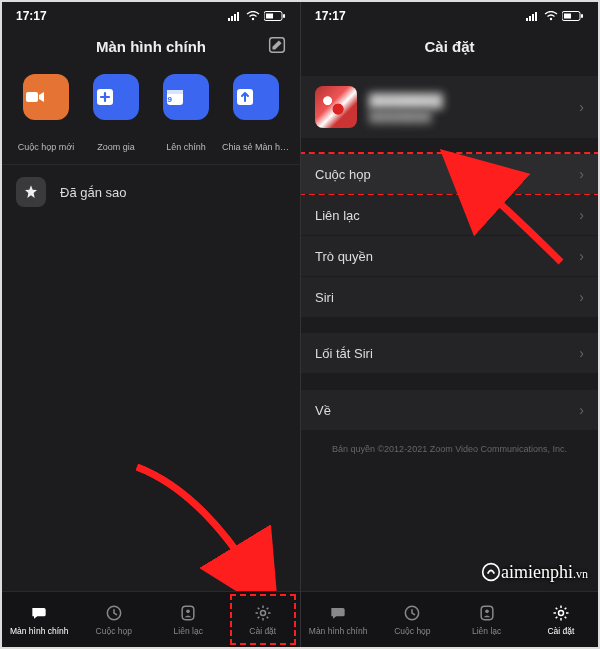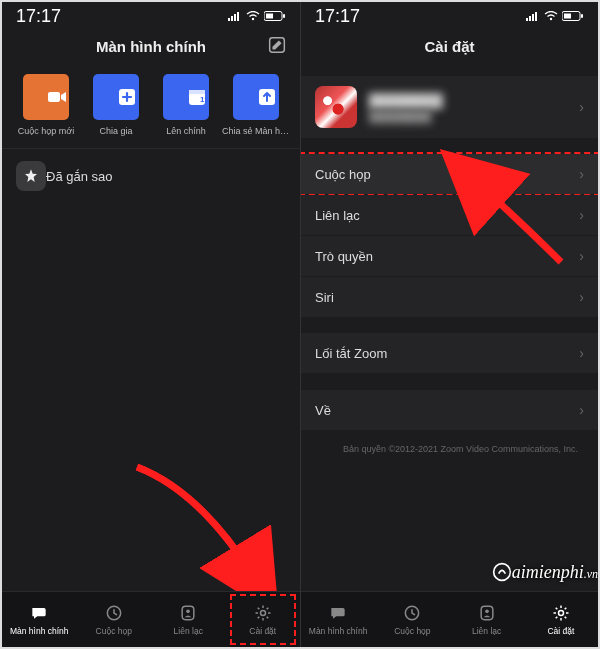--- a/index.html
+++ b/index.html
@@ -30,22 +30,22 @@
   }
   .phone + .phone { border-left: 1px solid #333; }
 
   
   .status-bar {
     height: 24px;
     display: flex;
     justify-content: space-between;
     align-items: center;
     padding: 4px 14px 0 14px;
-    font-size: 18px;
-    font-weight: 400;
+    font-size: 12px;
+    font-weight: 700;
     text-align: center;
   }
   .status-right { display: flex; align-items: center; gap: 4px; }
   .sig, .wifi, .batt { display: inline-block; }
   .sig svg, .wifi svg, .batt svg { display: block; }
 
   
   .header {
     height: 40px;
     display: flex;
@@ -73,48 +73,50 @@
   }
   .action {
     display: flex;
     flex-direction: column;
     align-items: center;
     width: 68px;
   }
   .action .tile {
     width: 46px;
     height: 46px;
-    border-radius: 5px;
-    display: flex;
-    align-items: center;
-    justify-content: flex-end;
+    border-radius: 12px;
+    display: flex;
+    align-items: center;
+    justify-content: flex-start;
     margin-bottom: 6px;
   }
   .tile-orange { background: #e57334; }
   .tile-blue { background: #3a66f0; }
   .action .lbl {
     font-size: 9px;
     color: #bbb;
     text-align: center;
     white-space: nowrap;
     overflow: hidden;
     text-overflow: ellipsis;
     max-width: 68px;
+    margin-top: 16px;
   }
 
   .divider-thin {
     height: 1px;
     background: #2a2a2c;
     margin: 0 0 4px 0;
   }
 
   .starred-row {
     display: flex;
     align-items: center;
     padding: 8px 14px;
+    gap: 14px;
     font-size: 13px;
     color: #ddd;
   }
   .star-chip {
     width: 30px; height: 30px;
     background: #3a3a3c;
     border-radius: 8px;
     display: flex; align-items: center; justify-content: center;
     color: #eee;
   }
@@ -174,21 +176,21 @@
   .cell-highlight {
     background: #2c2c2e;
   }
   .dashed-red {
     position: absolute;
     border: 2px dashed #ff1e1e;
     pointer-events: none;
   }
 
   .copyright {
-    text-align: right;
+    text-align: center;
     font-size: 9px;
     color: #666;
     padding: 12px 20px;
     line-height: 1.4;
   }
 
   
   .tabbar {
     margin-top: auto;
     height: 56px;
@@ -213,24 +215,23 @@
   
   .arrow {
     position: absolute;
     pointer-events: none;
   }
   .arrow svg { display: block; overflow: visible; }
 
   
   .watermark {
     position: absolute;
-    right: 0;
+    right: 10px;
     bottom: 64px;
     font-family: Georgia, "Times New Roman", serif;
-    font-style: italic;
     font-size: 18px;
     color: #fff;
     text-shadow: 0 0 4px #000, 0 0 2px #000;
   }
   .watermark .vn { font-size: 12px; }
 </style>
 </head>
 <body>
 
 <div class="wrapper">
@@ -285,21 +286,21 @@
         </div>
         <span class="lbl">Cuộc họp mới</span>
       </div>
       <div class="action">
         <div class="tile tile-blue">
           <svg width="24" height="24" viewBox="0 0 24 24">
               <rect x="4" y="4" width="16" height="16" rx="3" fill="#fff"></rect>
               <path d="M12 8 v8 M8 12 h8" stroke="#3a66f0" stroke-width="2.2" stroke-linecap="round"></path>
             </svg>
         </div>
-        <span class="lbl">Chia gia</span>
+        <span class="lbl">Zoom gia</span>
       </div>
       <div class="action">
         <div class="tile tile-blue">
           <svg width="24" height="24" viewBox="0 0 24 24">
               <rect x="4" y="5" width="16" height="15" rx="3" fill="#fff"></rect>
               <rect x="4" y="5" width="16" height="4" fill="#d9e2ff"></rect>
             </svg>
           <span style="position:absolute;font-size:8px;font-weight:700;color:#3a66f0;margin-top:4px;">19</span>
         </div>
         <span class="lbl">Lên chính</span>
@@ -432,21 +433,21 @@
       </div>
       <div class="cell">
         <span>Siri</span>
         <span class="chev">›</span>
       </div>
     </div>
 
     <div class="section-gap"></div>
 
     <div class="cell">
-      <span>Lối tắt Zoom</span>
+      <span>Lối tắt Siri</span>
       <span class="chev">›</span>
     </div>
 
     <div class="section-gap"></div>
 
     <div class="cell">
       <span>Về</span>
       <span class="chev">›</span>
     </div>
 

